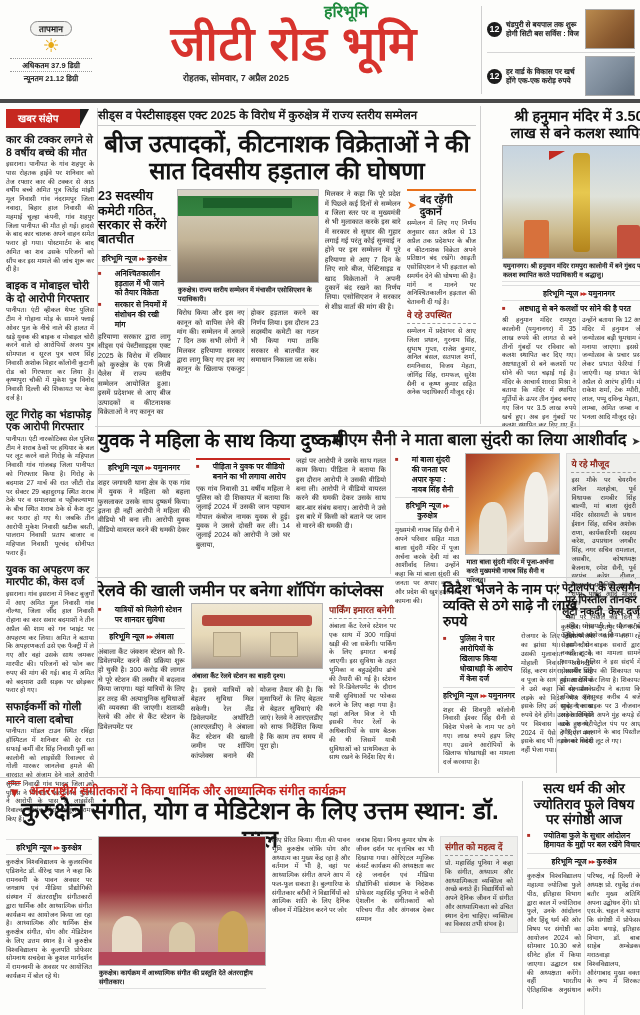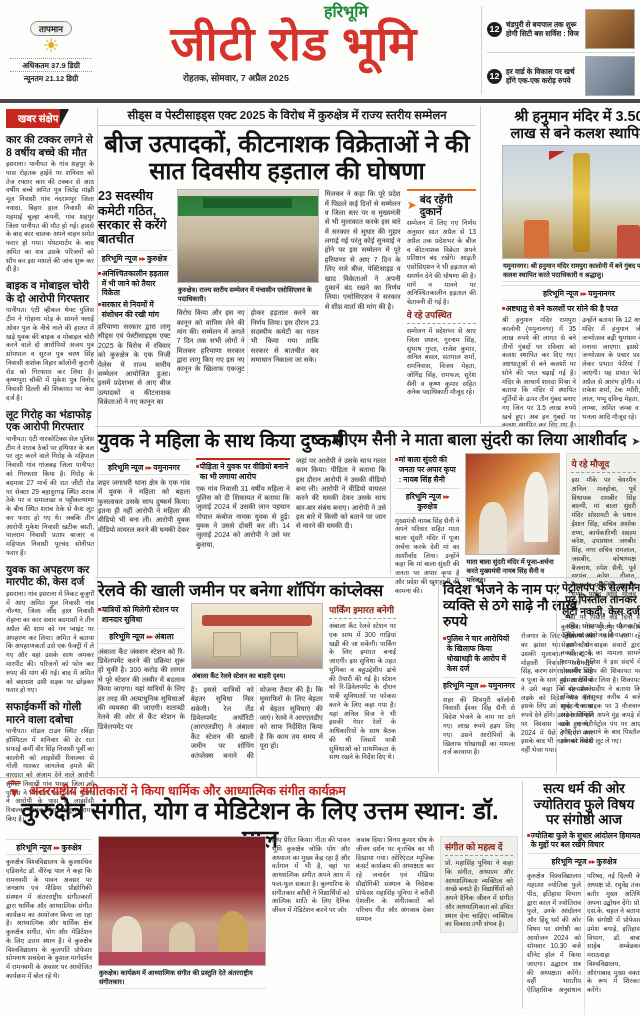--- a/index.html
+++ b/index.html
@@ -22,33 +22,33 @@
   .teaser+.teaser{border-top:1px solid #d5d5d5;}
   .pgnum{flex:0 0 15px;height:15px;border-radius:50%;background:#1d1d1d;color:#fff;font-size:9px;font-weight:bold;display:flex;align-items:center;justify-content:center;}
   .teaser-txt{flex:1;font-size:7.3px;font-weight:bold;line-height:1.25;}
   .teaser-ph{flex:0 0 48px;height:38px;border:1px solid #aaa;}
   .mast-rule{position:absolute;left:0;top:99px;width:640px;height:4px;background:#4a4a4a;}
   
   .body7{font-size:7px;line-height:1.34;text-align:justify;color:#1f1f1f;}
   .body65{font-size:6.6px;line-height:1.33;text-align:justify;color:#1f1f1f;}
   .byline{font-size:7.6px;font-weight:bold;text-align:center;margin:3px 0;border-top:1px solid #ddd;border-bottom:1px solid #ddd;padding:2px 0;}
   .arr{color:#c62820;letter-spacing:-1px;}
-  .bullet{display:flex;gap:0;font-size:7.6px;font-weight:bold;line-height:1.3;margin:2px 0;}
+  .bullet{display:flex;gap:13px;font-size:7.6px;font-weight:bold;line-height:1.3;margin:2px 0;}
   .sq{color:#b03028;font-size:6px;line-height:1.6;}
   .cap{font-size:6.6px;font-weight:bold;padding:2px 1px;border-bottom:1px solid #e0e0e0;}
   .boxtitle{font-size:9px;font-weight:bold;color:#8e2418;border-bottom:1px dashed #9a9a9a;padding-bottom:2px;margin-bottom:3px;}
   .ph{position:relative;border:1px solid #b5b5b5;overflow:hidden;}
   .col{overflow:hidden;}
   
   .briefflag{position:relative;background:#c62820;color:#fff;font-size:10px;font-weight:bold;
-             padding:2px 2px 3px 12px;display:inline-block;}
+             padding:2px 22px 3px 12px;display:inline-block;}
   .briefflag:after{content:"";position:absolute;right:-9px;top:0;border-top:17px solid #1d1d1d;border-right:9px solid transparent;}
   .brief-title{font-size:10.5px;font-weight:bold;line-height:1.2;margin:5px 0 2px;}
   
-  .kicker{font-size:11.5px;font-weight:bold;text-align:center;padding:1px 0 3px;border-bottom:1px solid #c9c9c9;}
+  .kicker{font-size:11.5px;font-weight:bold;text-align:left;padding:1px 0 3px;border-bottom:1px solid #c9c9c9;}
   .lead-h{font-size:24px;font-weight:bold;text-align:center;line-height:1.13;margin:4px 0 5px;color:#141414;}
   .h2{font-weight:bold;color:#141414;line-height:1.15;}
   .row{display:flex;gap:6px;}
   .orangearrow{color:#e8701a;font-size:12px;line-height:1;}
   .deco{color:#c62820;font-weight:bold;}
   .banner{font-size:12.5px;font-weight:bold;color:#c62820;}
   .cols2{column-count:2;column-gap:6px;column-rule:1px solid #e3e3e3;}
   .graybox{background:#efefec;border:1px solid #ddd;padding:3px 4px;}
 </style>
 </head>

